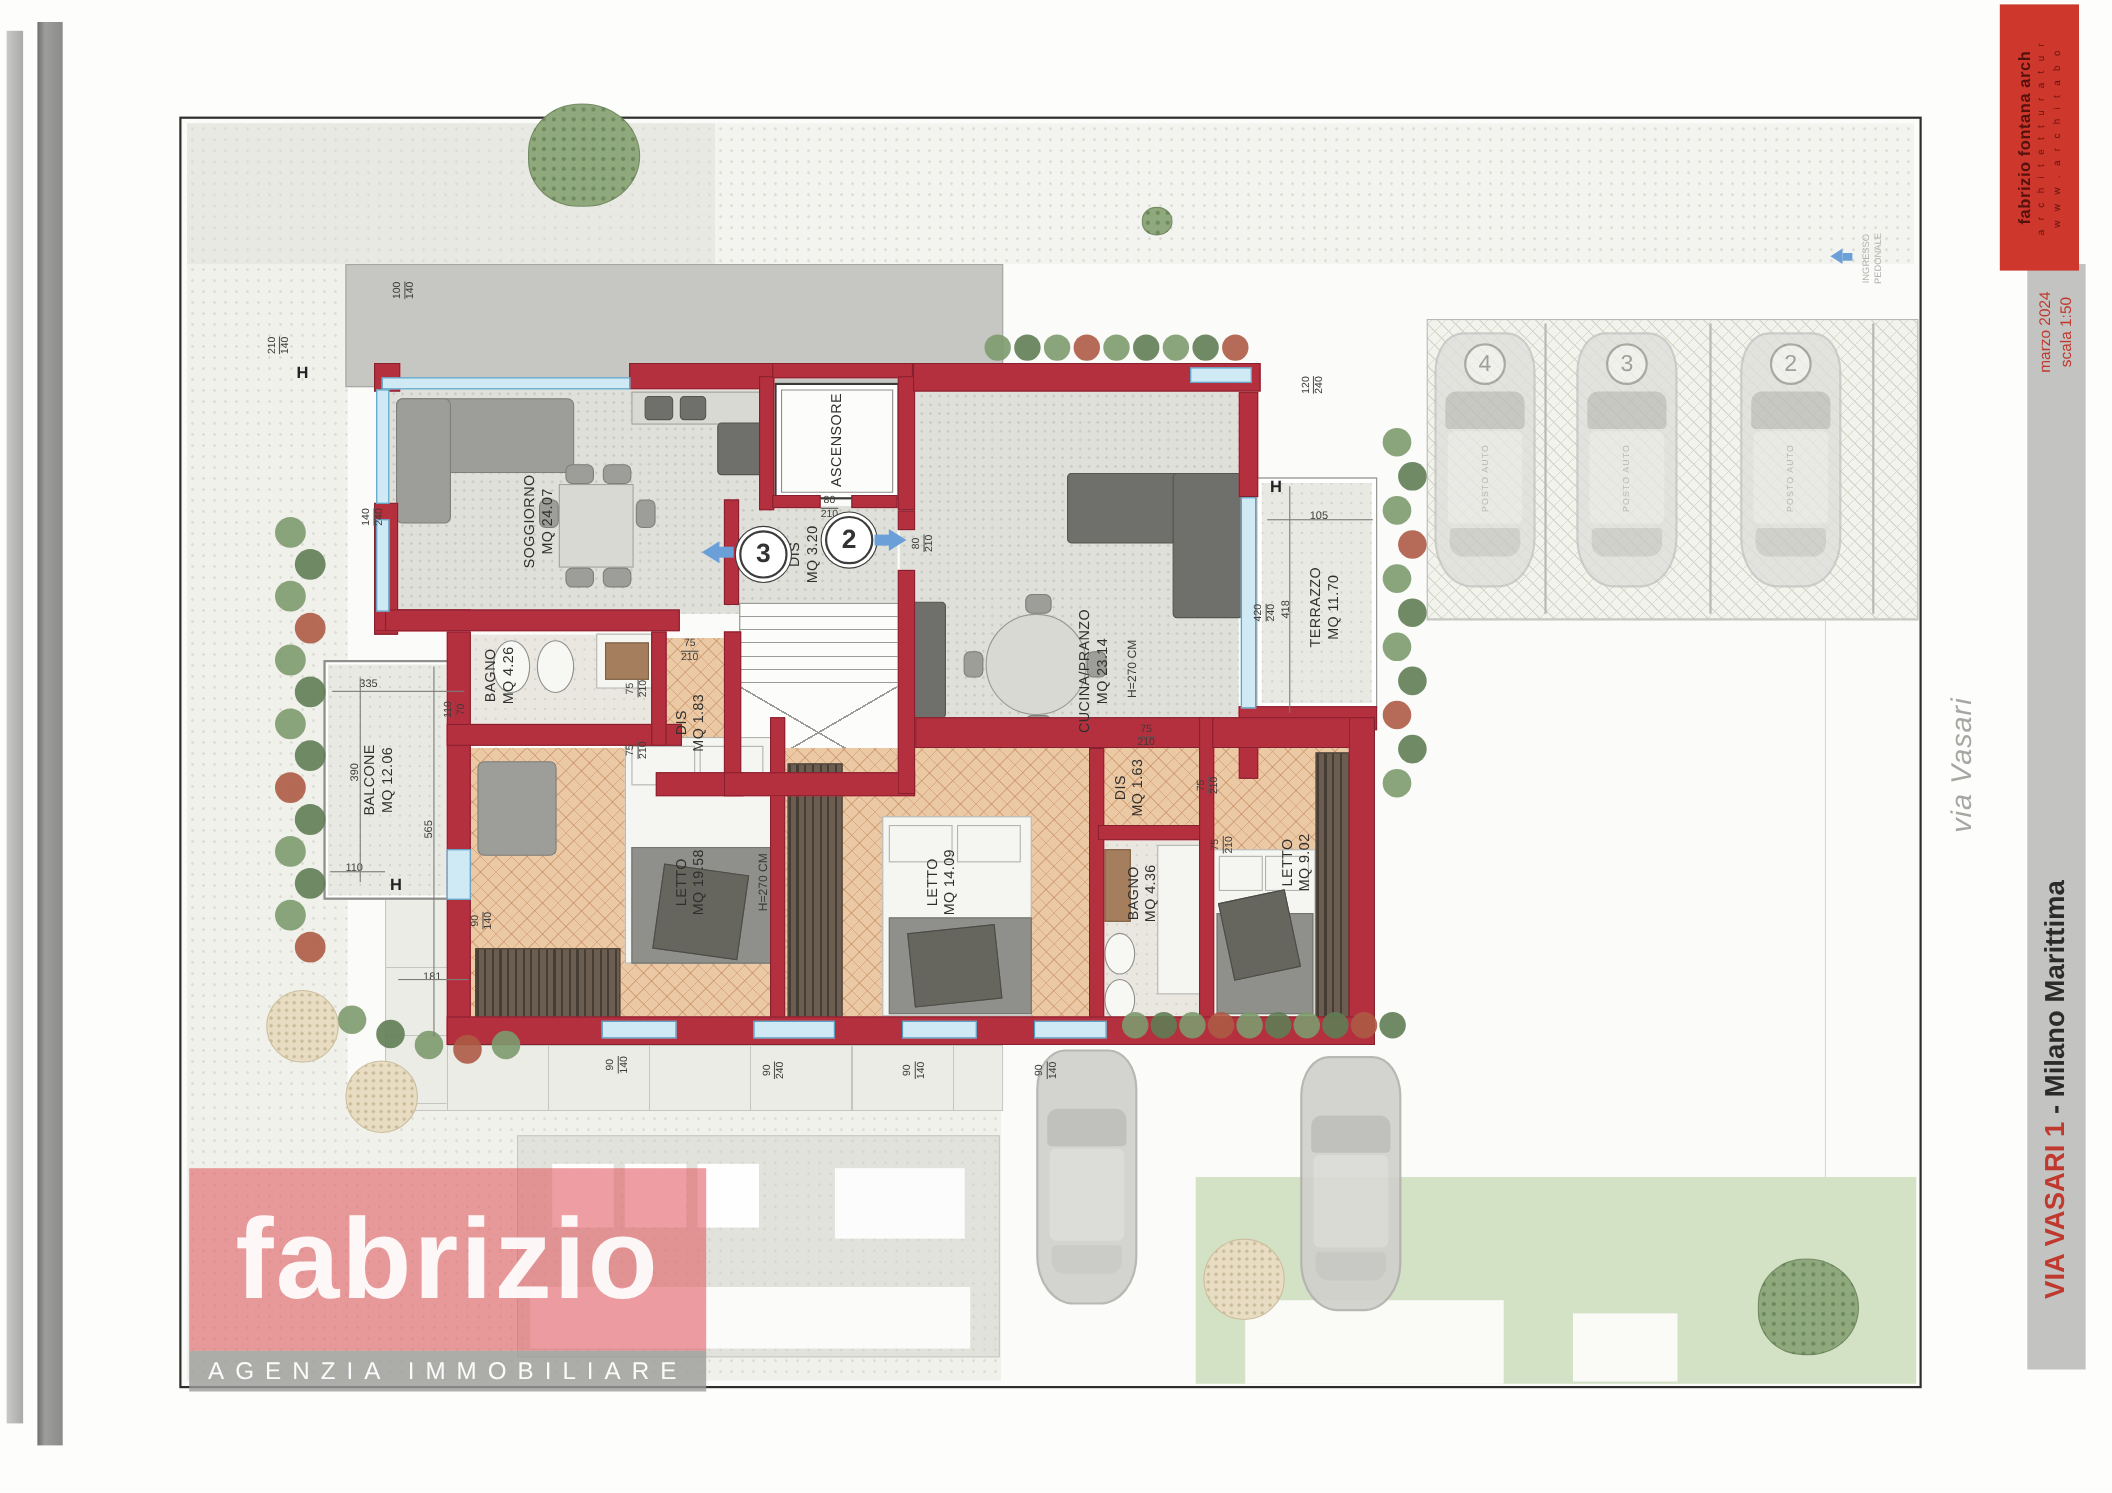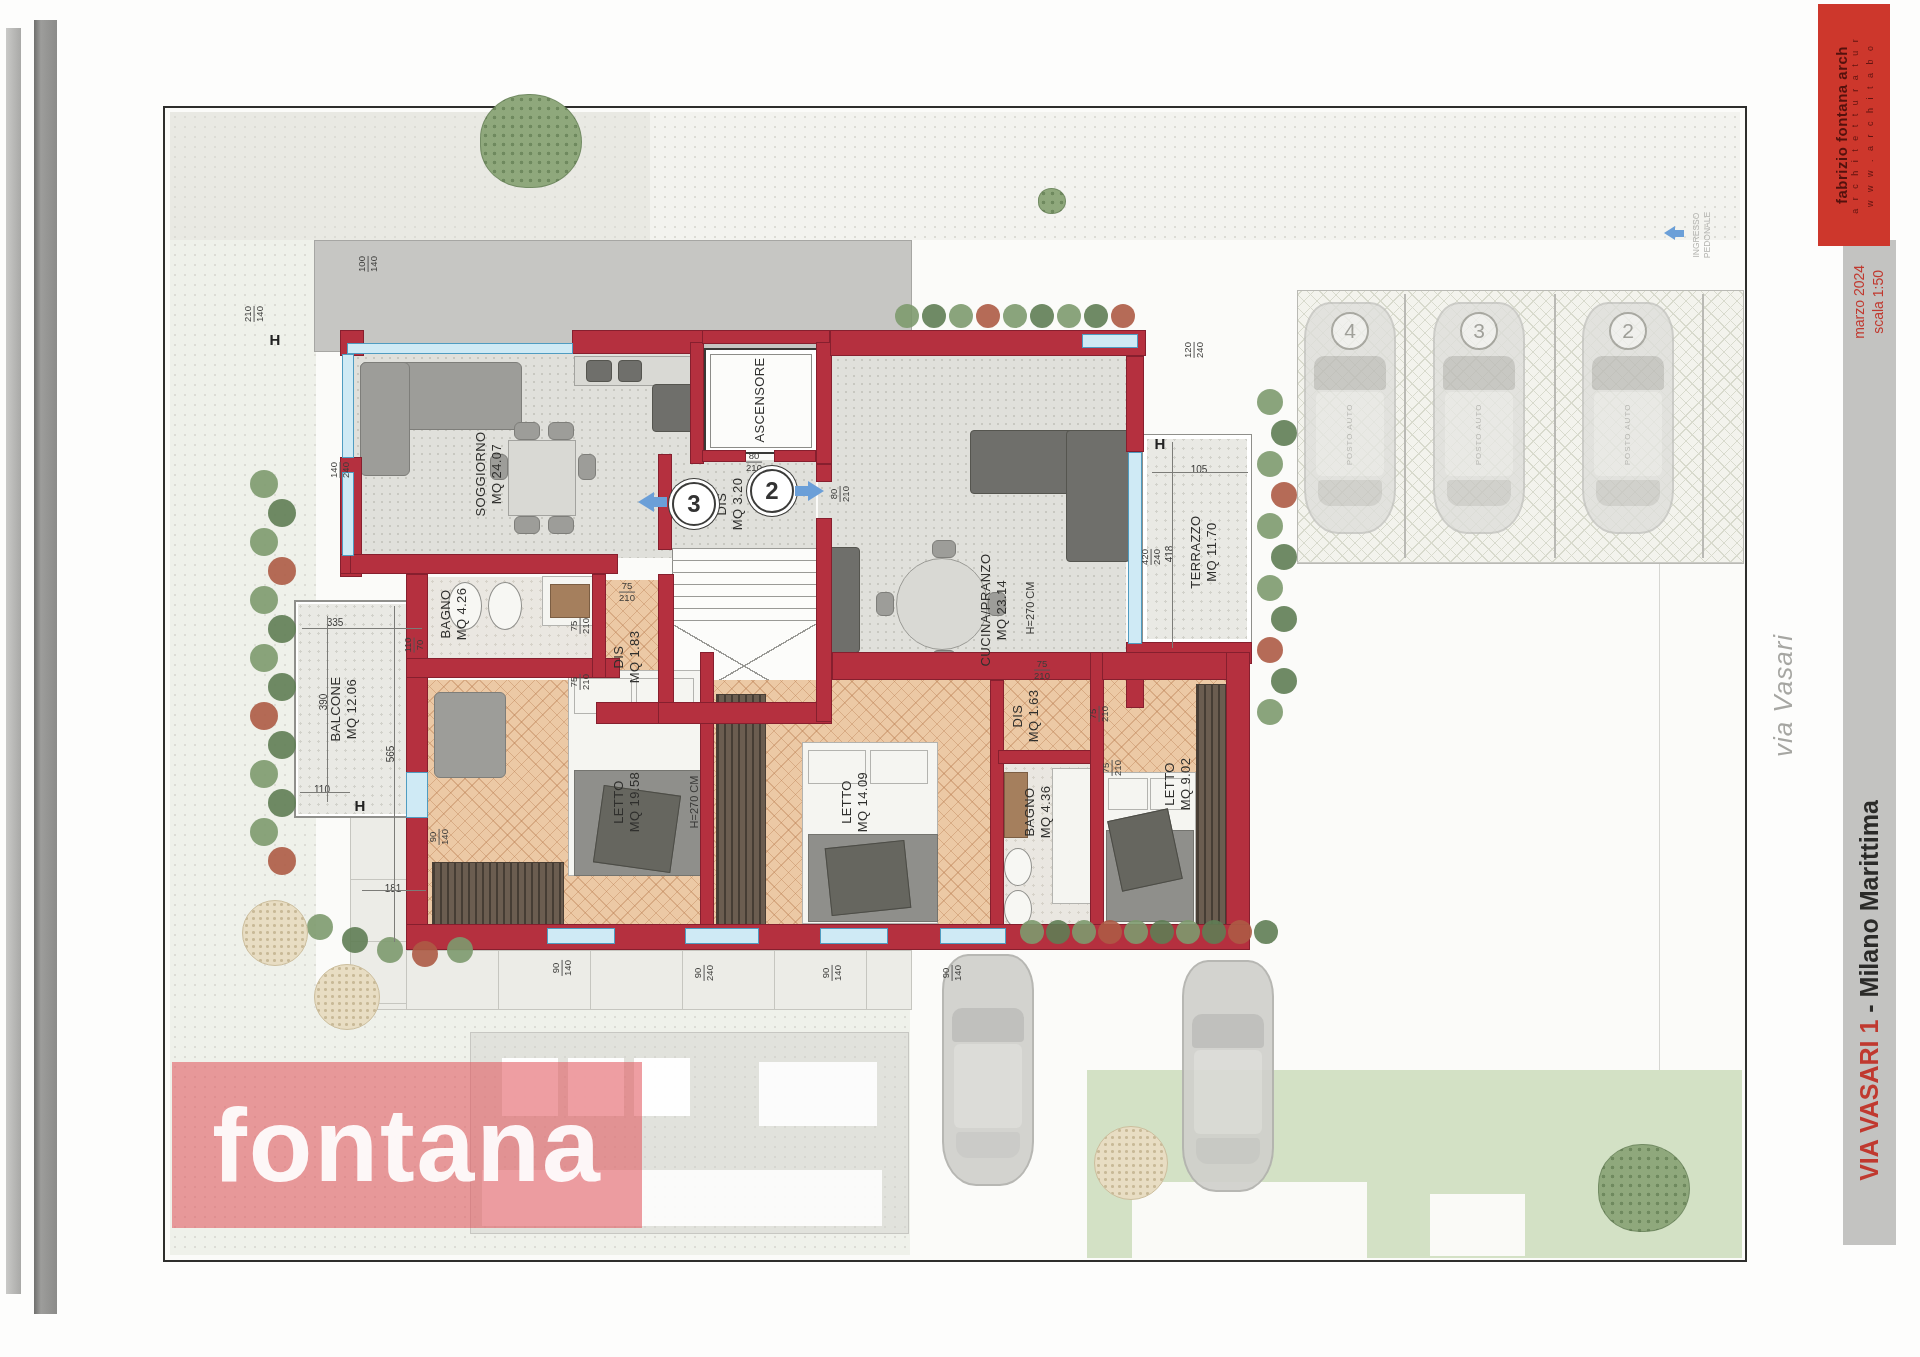--- a/index.html
+++ b/index.html
@@ -529,16 +529,19 @@
   </div>
   <div class="vwrap" id="ingresso">
     <div class="vtext">
       <div>INGRESSO</div>
       <div>PEDONALE</div>
     </div>
   </div>
 
   <div class="abs" id="logo">
     <div class="pink">
-      <span>fontana</span>
+      <span>fabrizio</span>
+    </div>
+    <div class="band">
+      <span>AGENZIA IMMOBILIARE</span>
     </div>
   </div>
 </div>
 
 </body></html>

